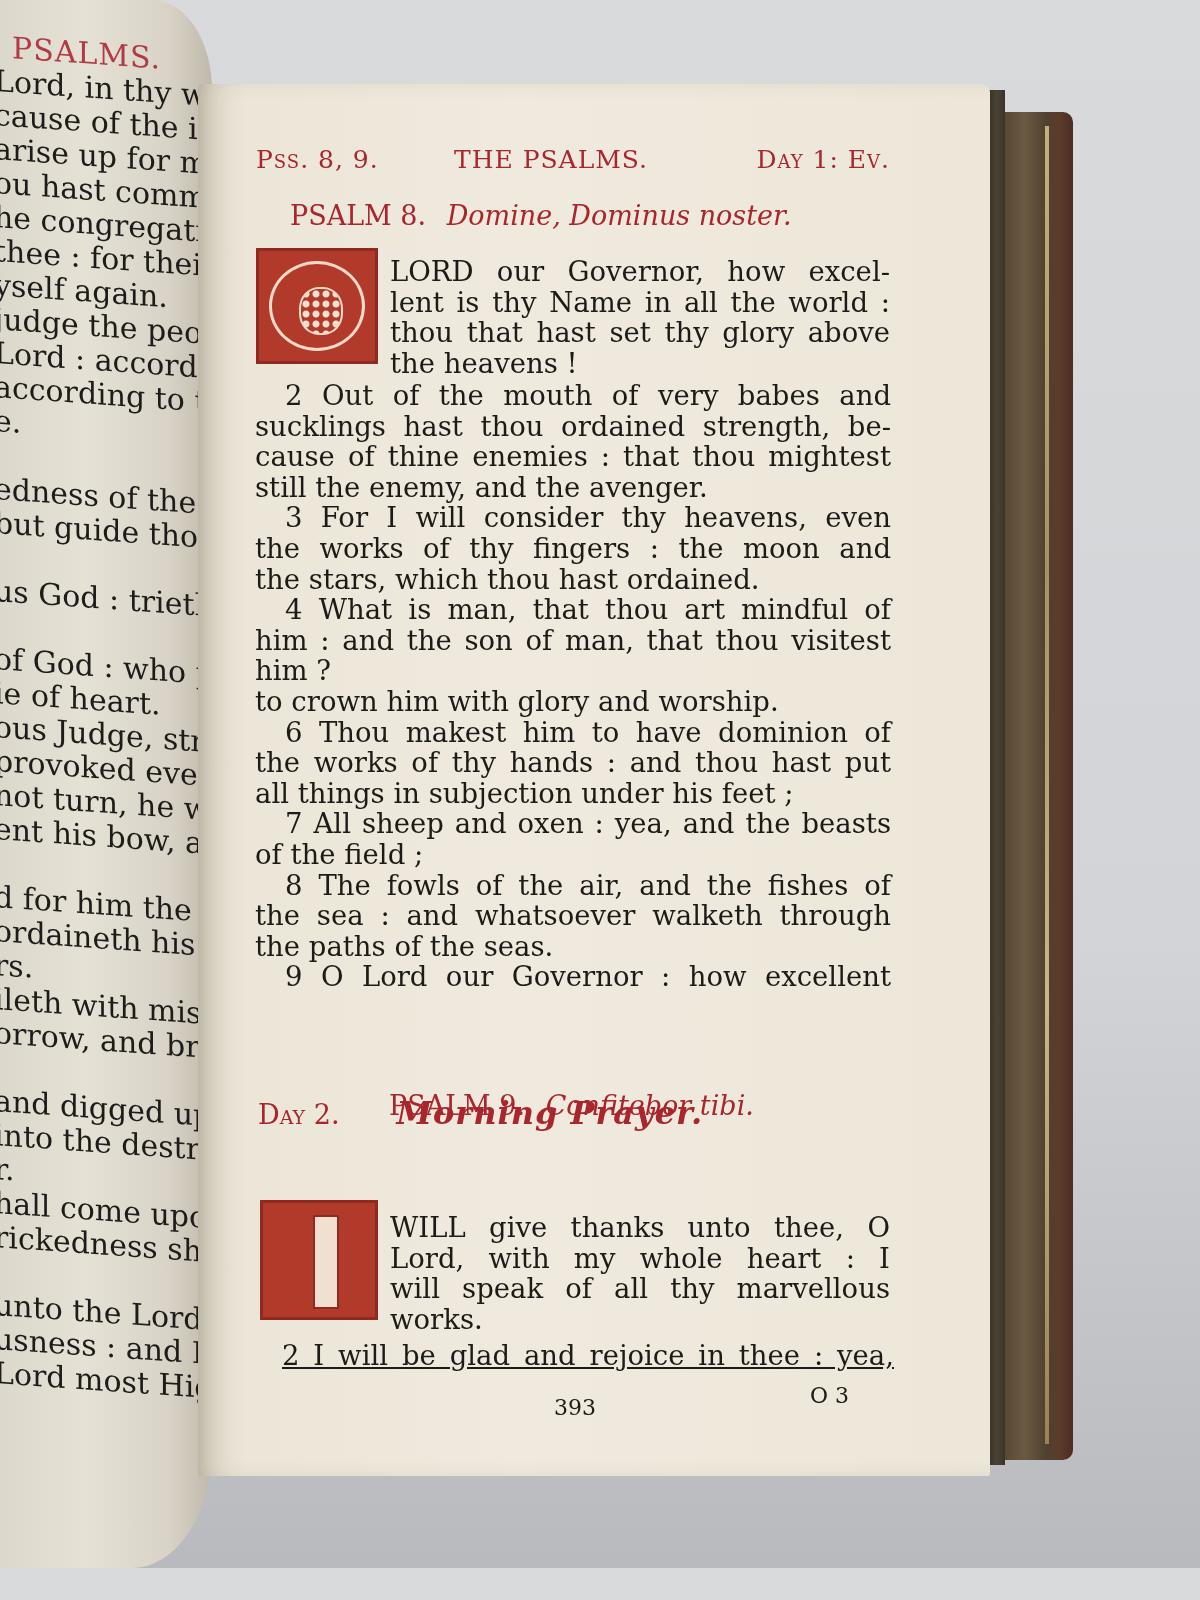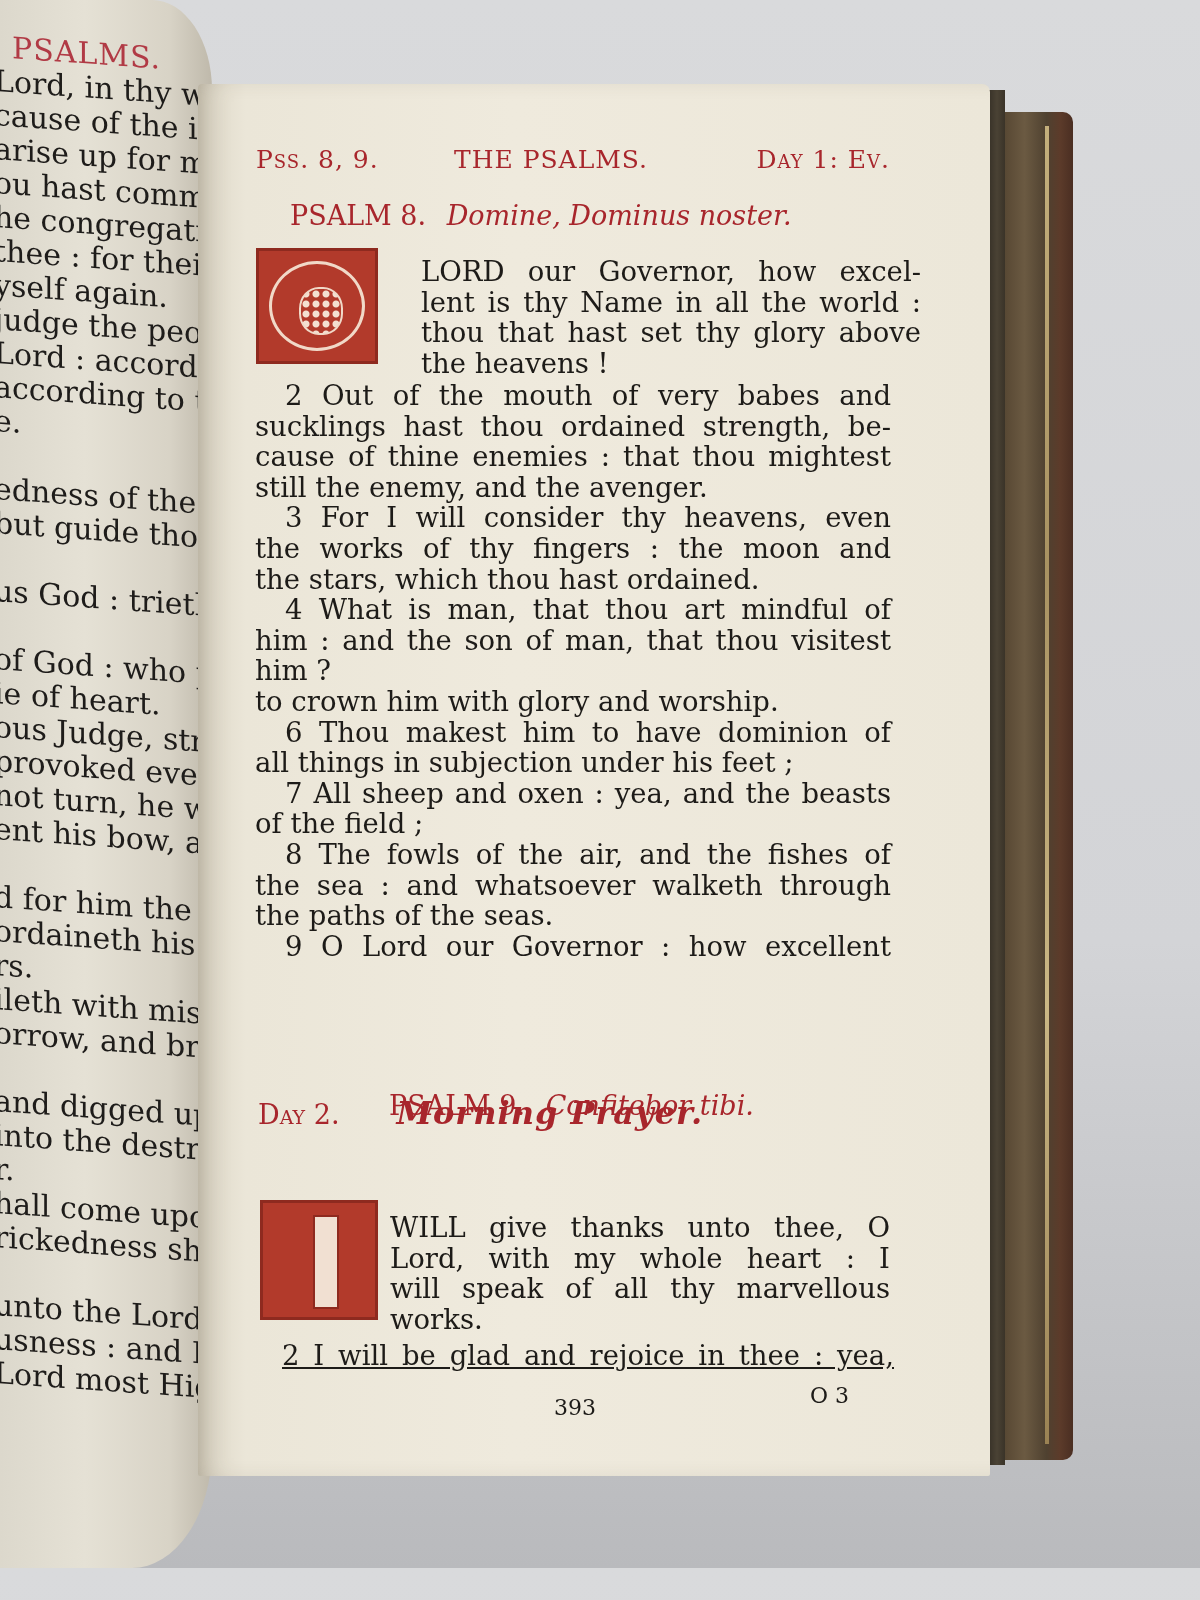--- a/index.html
+++ b/index.html
@@ -162,39 +162,40 @@
 <div class="psalm-title" style="left:290px; top:200px;">
   <span>PSALM 8.</span>
   <span class="it">Domine, Dominus noster.</span>
 </div>
 
 <div class="dropcap" style="left:256px; top:248px;">
   <div class="inner"></div>
   <div class="orn"></div>
 </div>
 
-<div class="text wrap" style="top:256px;margin-left:31px;" id="p8-wrap">
+<div class="text wrap" style="top:256px;" id="p8-wrap">
     <div class="line">LORD our Governor, how excel-</div>
     <div class="line">lent is thy Name in all the world :</div>
     <div class="line">thou that hast set thy glory above</div>
     <div class="line last">the heavens !</div>
   </div>
 <div class="text" style="top:380px;" id="p8-body">
     <div class="line ind">2 Out of the mouth of very babes and</div>
     <div class="line">sucklings hast thou ordained strength, be-</div>
     <div class="line">cause of thine enemies : that thou mightest</div>
     <div class="line last">still the enemy, and the avenger.</div>
     <div class="line ind">3 For I will consider thy heavens, even</div>
     <div class="line">the works of thy fingers : the moon and</div>
     <div class="line last">the stars, which thou hast ordained.</div>
     <div class="line ind">4 What is man, that thou art mindful of</div>
     <div class="line">him : and the son of man, that thou visitest</div>
     <div class="line last">him ?</div>
     <div class="line last">to crown him with glory and worship.</div>
     <div class="line ind">6 Thou makest him to have dominion of</div>
+    <div class="line">the works of thy hands : and thou hast put</div>
     <div class="line last">all things in subjection under his feet ;</div>
     <div class="line ind">7 All sheep and oxen : yea, and the beasts</div>
     <div class="line last">of the field ;</div>
     <div class="line ind">8 The fowls of the air, and the fishes of</div>
     <div class="line">the sea : and whatsoever walketh through</div>
     <div class="line last">the paths of the seas.</div>
     <div class="line ind">9 O Lord our Governor : how excellent</div>
   </div>
 
 <div class="day2">

